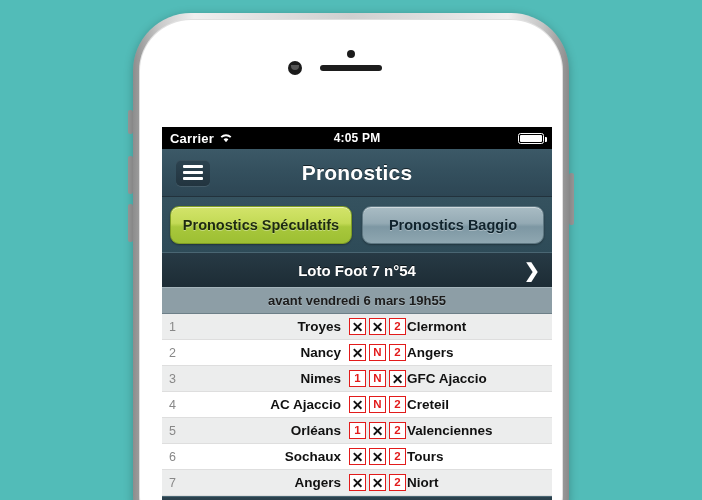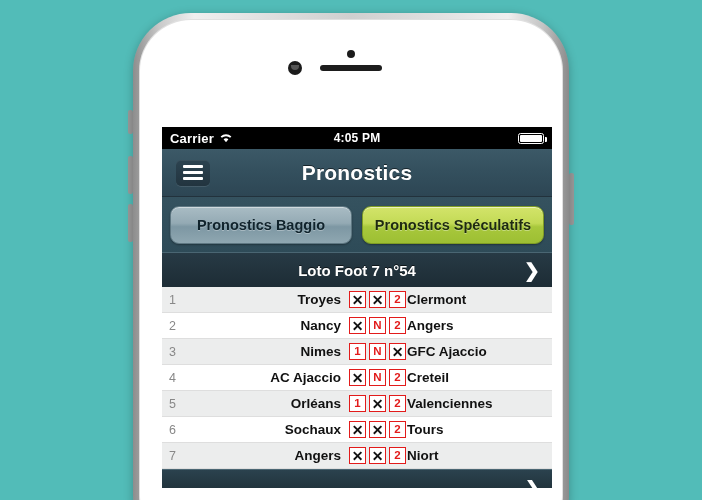--- a/index.html
+++ b/index.html
@@ -230,33 +230,34 @@
         <div class="navbar">
           <div class="hamburger">
             <span></span>
               <span></span>
               <span></span>
           </div>
           <div class="navtitle">Pronostics</div>
         </div>
 
         <div class="tabsbar">
+          <div class="tab active">
+            <span>Pronostics Spéculatifs</span>
+          </div>
           <div class="tab inactive">
             <span>Pronostics Baggio</span>
-          </div>
-          <div class="tab active">
-            <span>Pronostics Spéculatifs</span>
           </div>
         </div>
 
         <div class="sectionbar">
           <div class="lbl">Loto Foot 7 n°54</div>
           <div class="chev">❯</div>
         </div>
 
+        <div class="dateheader">avant vendredi 6 mars 19h55</div>
 
         <div class="list" id="match-list">
             <div class="row odd">
               <div class="idx">1</div>
               <div class="home">Troyes</div>
               <div class="picks">
                 <div class="cell x">✕</div>
                 <div class="cell x">✕</div>
                 <div class="cell">2</div>
               </div>

